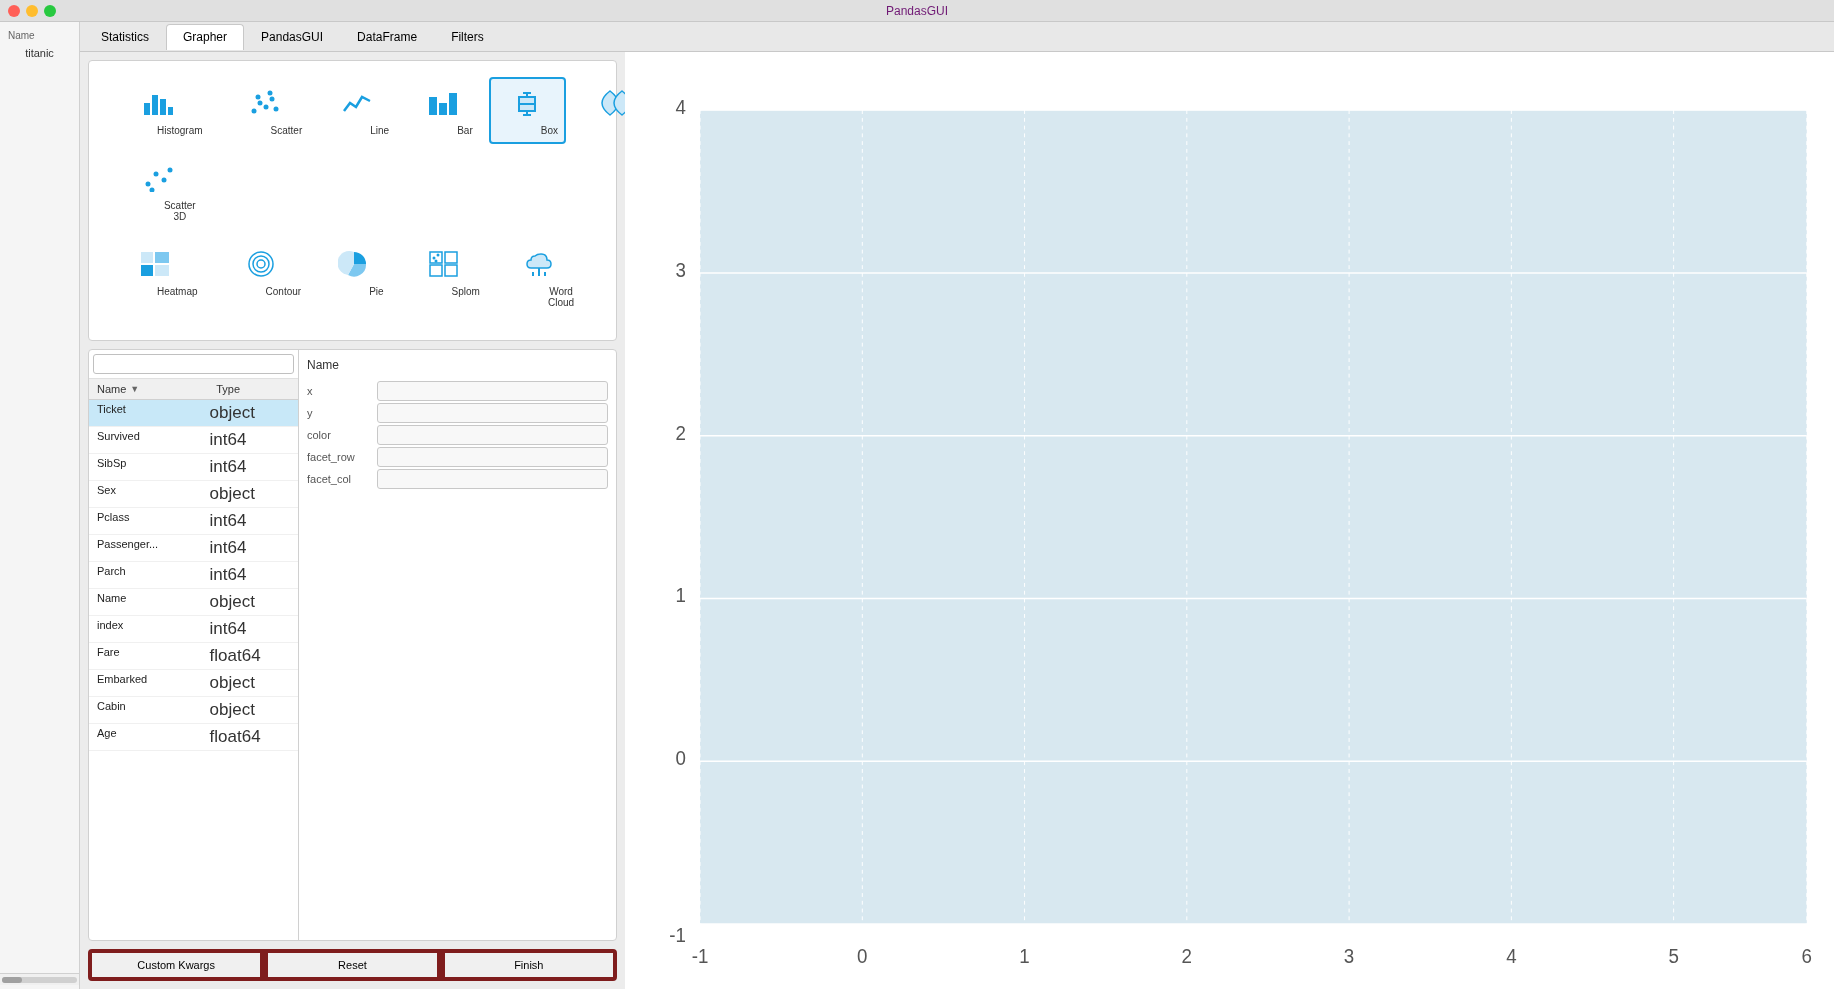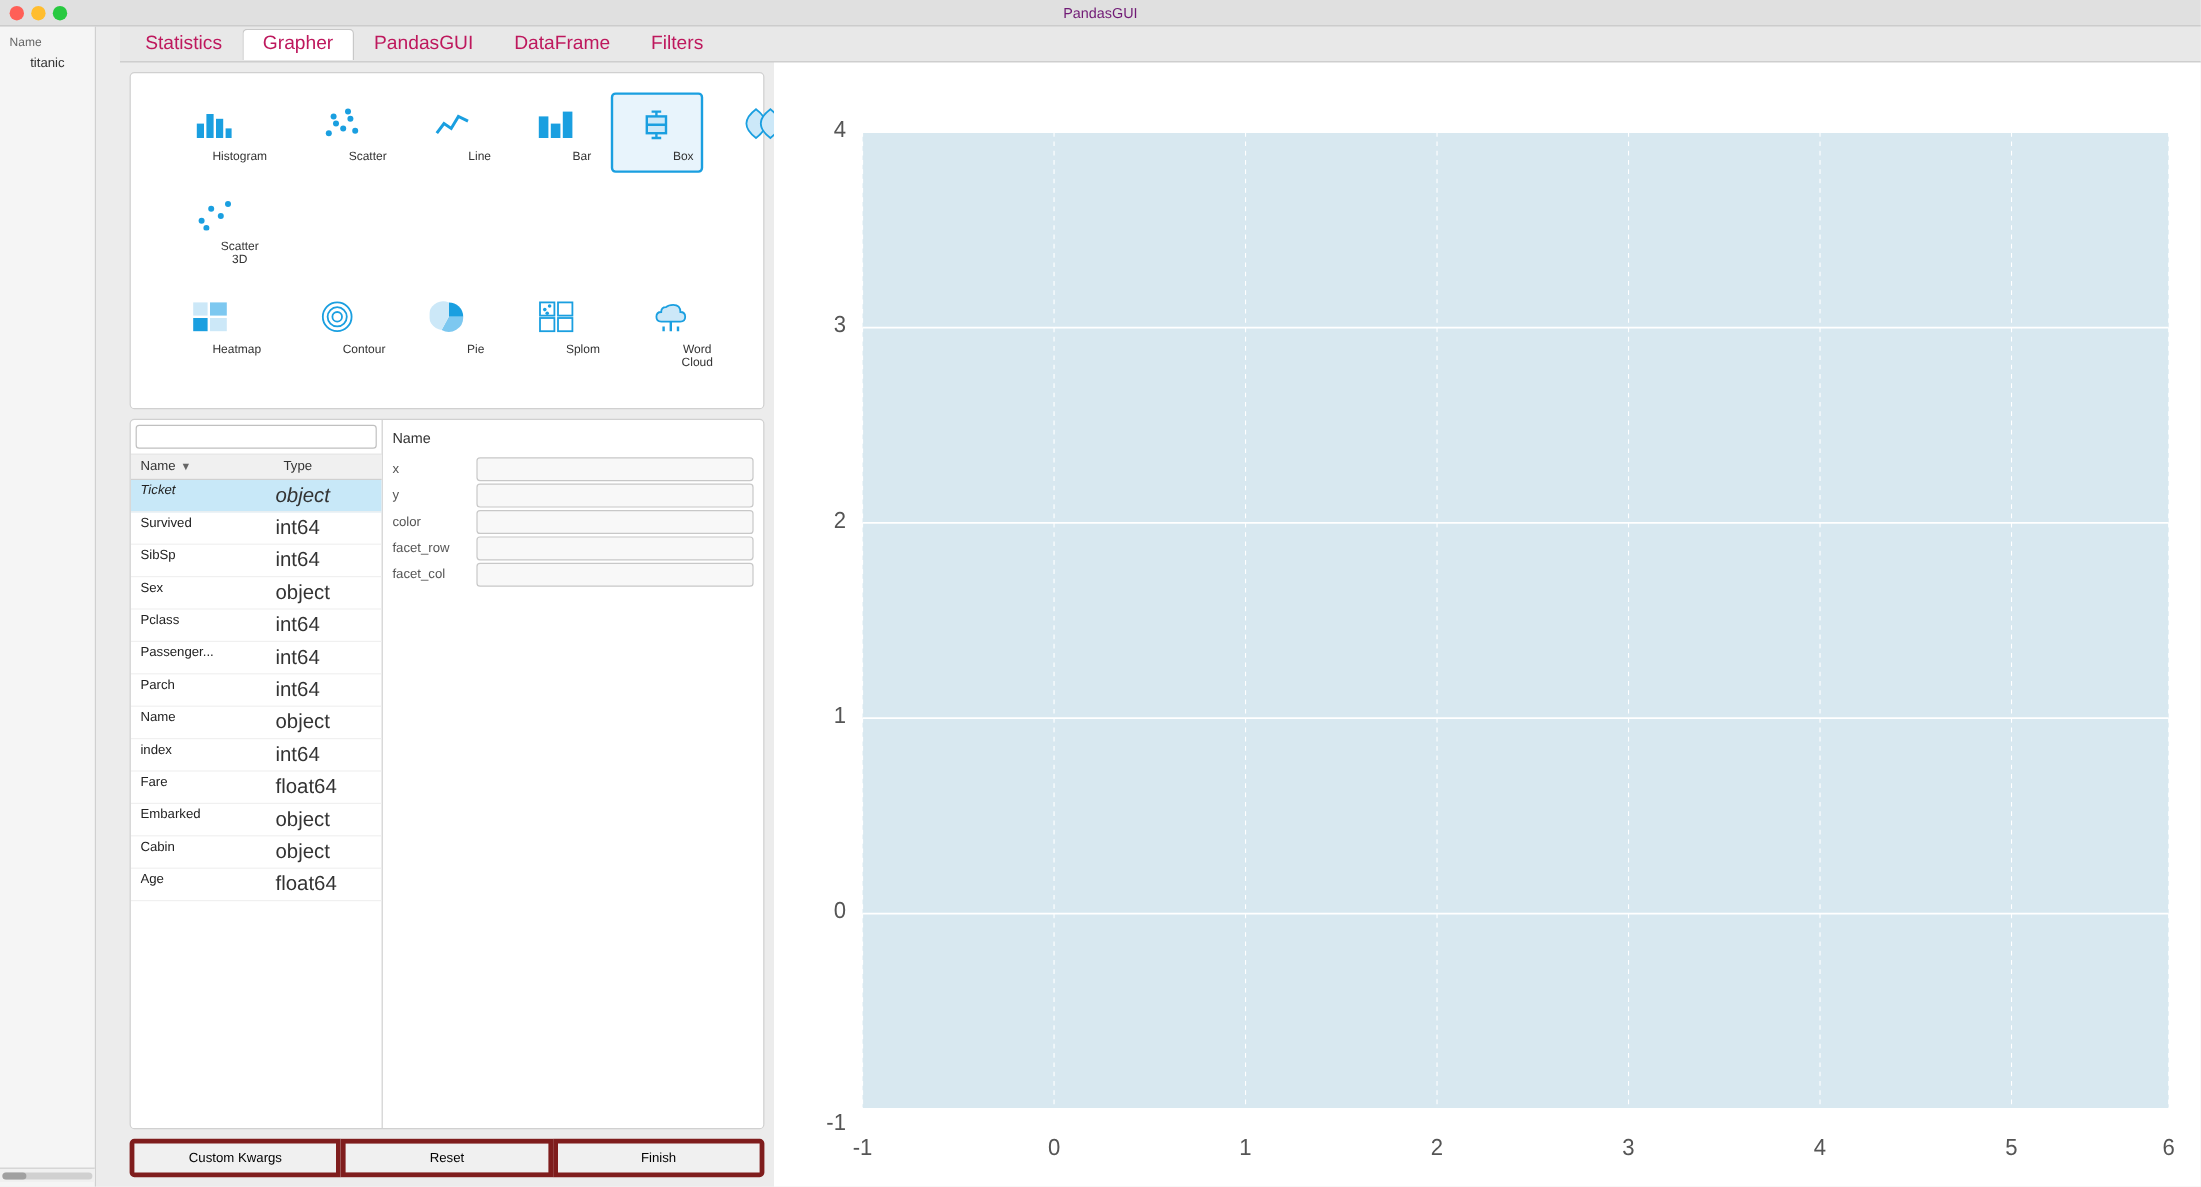--- a/index.html
+++ b/index.html
@@ -40,21 +40,20 @@
     .titlebar-title {
       font-size: 12px;
       color: #701a75;
       font-weight: 500;
     }
 
     
     .app-body {
       display: flex;
       height: calc(989px - 22px);
-      gap: 20px;
     }
 
     
     .sidebar {
       width: 80px;
       background: #f5f5f5;
       border-right: 1px solid #d0d0d0;
       display: flex;
       flex-direction: column;
       padding: 4px 0;
@@ -83,22 +82,22 @@
     .tabbar {
       background: #e8e8e8;
       border-bottom: 1px solid #c8c8c8;
       display: flex;
       align-items: center;
       height: 30px;
       padding-left: 4px;
     }
     .tab {
       padding: 4px 16px;
-      font-size: 16px;
-      color: #be185d;
+      font-size: 12px;
+      color: #000000;
       cursor: pointer;
       border: 1px solid transparent;
       border-bottom: none;
       border-radius: 4px 4px 0 0;
       height: 26px;
       display: flex;
       align-items: center;
     }
     .tab.active {
       background: #ffffff;
@@ -207,21 +206,21 @@
     .var-list {
       flex: 1;
       overflow-y: auto;
     }
     .var-row {
       display: flex;
       padding: 3px 8px;
       cursor: pointer;
       border-bottom: 1px solid #f0f0f0;
     }
-    .var-row.selected { background: #c8e8f8; font-style: italic; }
+    .var-row.selected { background: #c8e8f8; }
     .var-name { flex: 1.4; font-size: 11px; color: #222; overflow: hidden; text-overflow: ellipsis; white-space: nowrap; }
     .var-type { flex: 1; font-size: 17px; color: #333; }
 
     
     .drop-targets-panel {
       flex: 1;
       padding: 8px;
       display: flex;
       flex-direction: column;
       gap: 4px;

